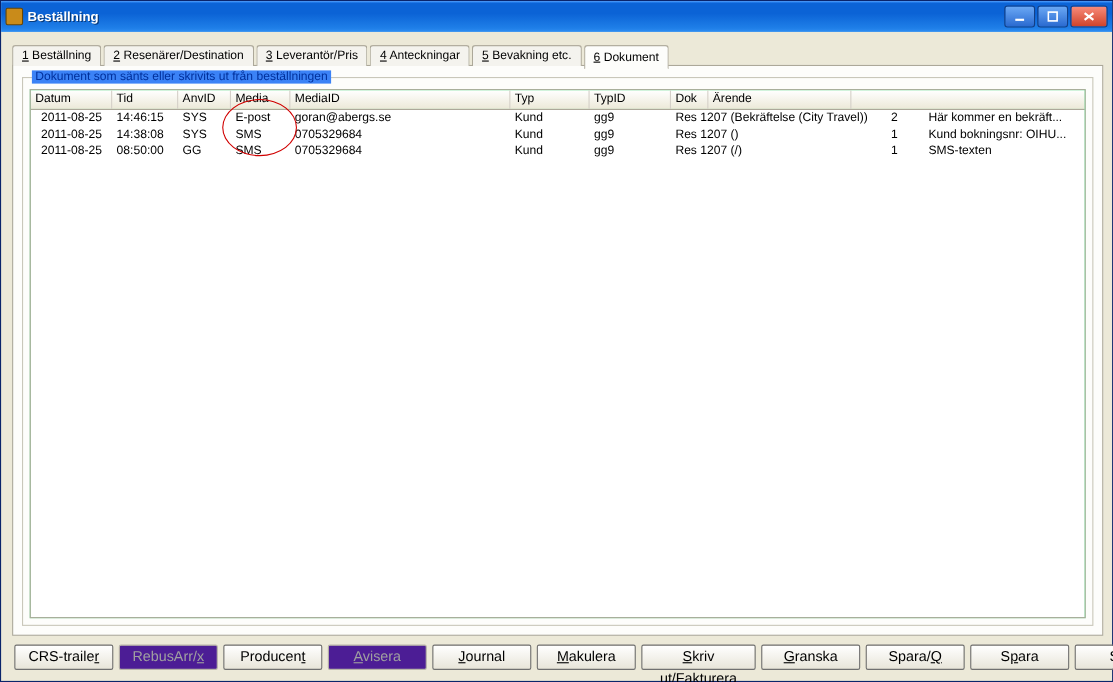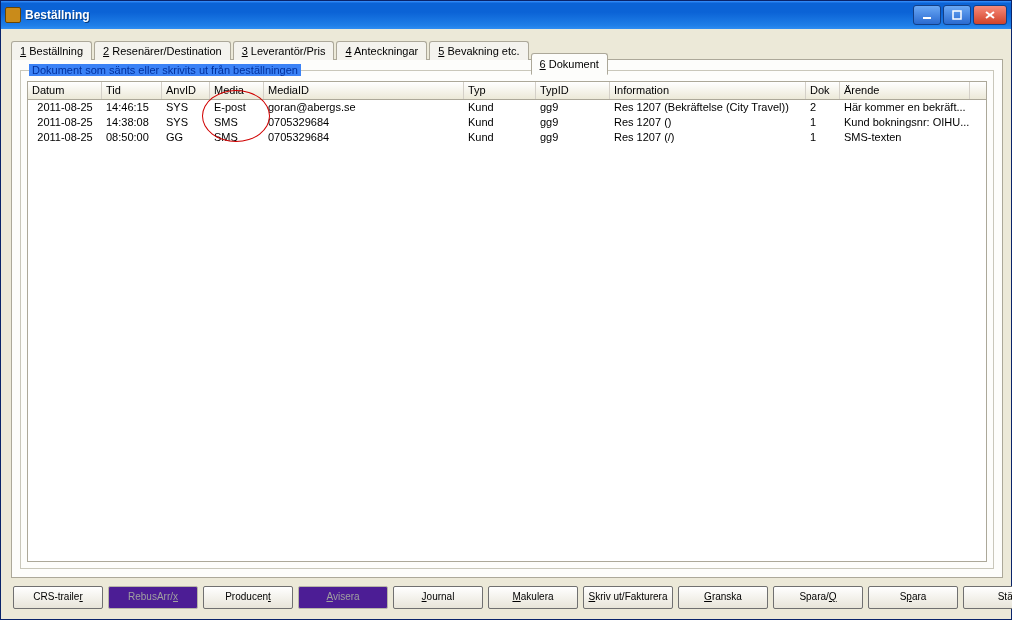--- a/index.html
+++ b/index.html
@@ -72,21 +72,21 @@
     margin-right: 2px;
     border-top-left-radius: 3px;
     border-top-right-radius: 3px;
     cursor: default;
     position: relative;
     top: 1px;
   }
   .tab.active {
     background: #fdfdfb;
     border-bottom: 1px solid #fdfdfb;
-    top: 16px;
+    top: 4px;
     padding-top:4px;
     padding-bottom:4px;
   }
   .tab u { text-decoration: underline; }
 
   .tabpanel {
     border: 1px solid #aca899;
     background: #fdfdfb;
     flex: 1;
     padding: 10px 8px 8px 8px;
@@ -175,21 +175,21 @@
   }
   .btn{
     flex: 0 0 auto;
     width: 90px;
     height:23px;
     border:1px solid #707070;
     border-radius:2px;
     background:linear-gradient(to bottom,#ffffff,#e8e5d9);
     text-align:center;
     line-height:20px;
-    font-size:10px;
+    font-size:13px;
     cursor:default;
   }
   .btn.disabled{
     color:#a0a0a0;
     border-color:#b8b5a8;
     background:#4c1d95;
   }
   .btn u{text-decoration: underline;}
 </style>
 </head>
@@ -238,21 +238,20 @@
 
         <div class="grid-container">
           <div class="grid-header">
             <div class="col w-datum">Datum</div>
             <div class="col w-tid">Tid</div>
             <div class="col w-anvid">AnvID</div>
             <div class="col w-media">Media</div>
             <div class="col w-mediaid">MediaID</div>
             <div class="col w-typ">Typ</div>
             <div class="col w-typid">TypID</div>
-            <div class="col w-info">Information</div>
             <div class="col w-dok">Dok</div>
             <div class="col w-arende">Ärende</div>
           </div>
           <div class="grid-body">
             <div class="grid-row">
               <div class="cell w-datum">2011-08-25</div>
               <div class="cell w-tid">14:46:15</div>
               <div class="cell w-anvid">SYS</div>
               <div class="cell w-media">E-post</div>
               <div class="cell w-mediaid">goran@abergs.se</div>
@@ -292,21 +291,21 @@
       </div>
     </div>
 
     <div class="bottom-bar">
       <div class="btn"><span>CRS-traile<u>r</u></span></div>
       <div class="btn disabled"><span>RebusArr/<u>x</u></span></div>
       <div class="btn"><span>Producen<u>t</u></span></div>
       <div class="btn disabled"><span><u>A</u>visera</span></div>
       <div class="btn"><span><u>J</u>ournal</span></div>
       <div class="btn"><span><u>M</u>akulera</span></div>
-      <div class="btn" style="width:90px"><span><u>S</u>kriv ut/Fakturera</span></div>
+      <div class="btn" style="width:104px"><span><u>S</u>kriv ut/Fakturera</span></div>
       <div class="btn"><span><u>G</u>ranska</span></div>
       <div class="btn"><span>Spara/<u>Q</u></span></div>
       <div class="btn"><span>S<u>p</u>ara</span></div>
       <div class="btn"><span>Stäg</span></div>
     </div>
 
   </div>
 </div>
 
 </body></html>

